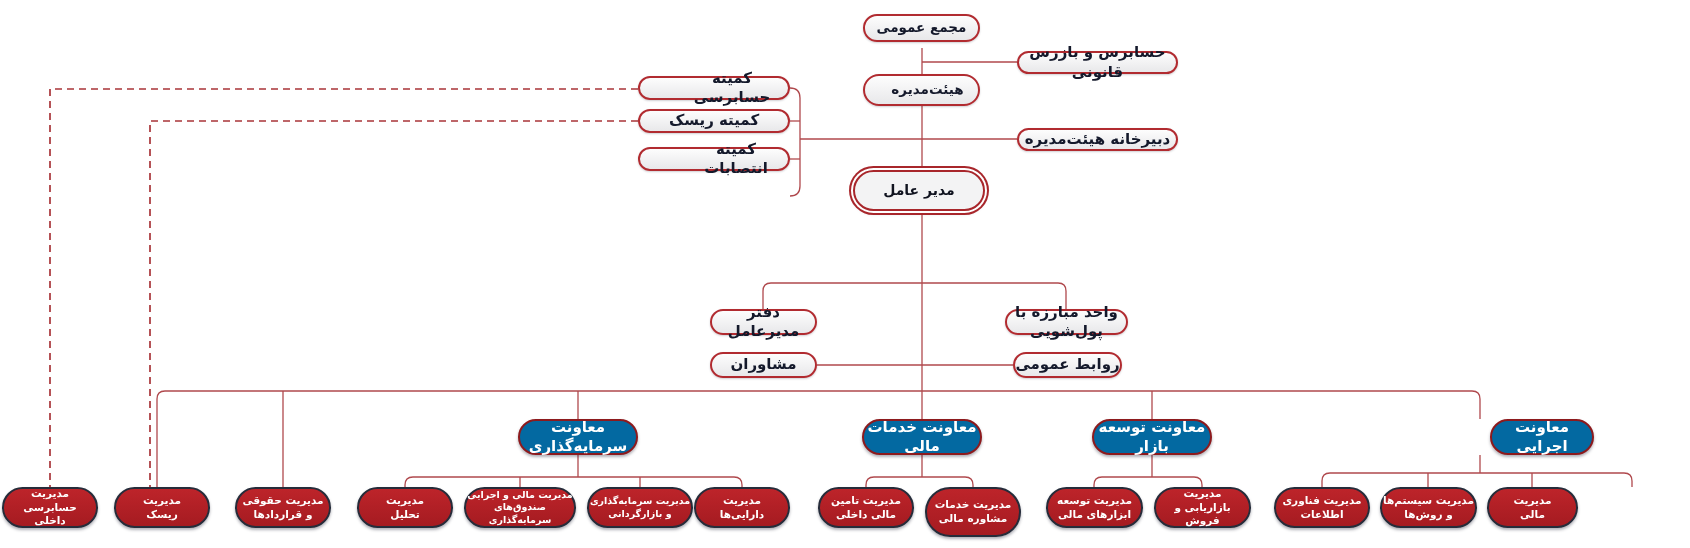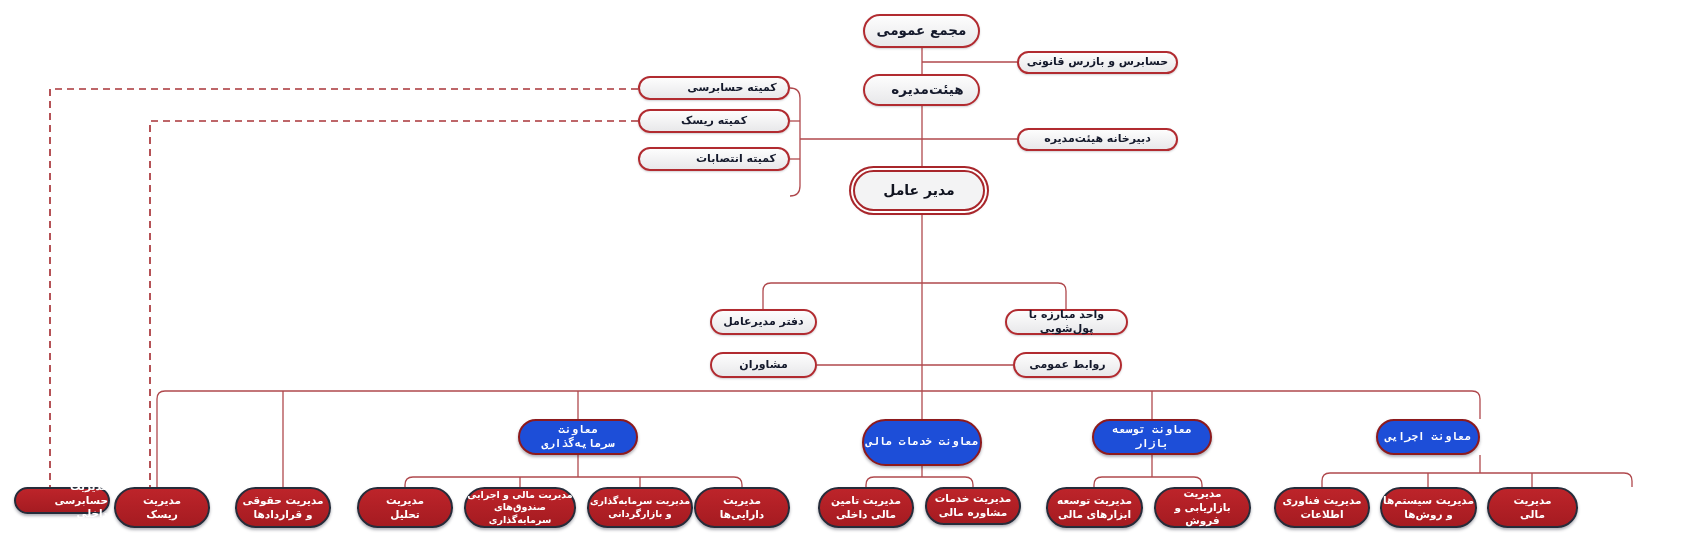--- a/index.html
+++ b/index.html
@@ -32,35 +32,34 @@
     color:#14192b;
     box-shadow:0 1px 2px rgba(40,40,60,.22);
   }
   .ceo{
     background:#f3f3f4;
     border:2px solid #a8262b;
     color:#10131f;
     box-shadow:0 0 0 2px #ffffff, 0 0 0 4px #a8262b, 0 2px 4px rgba(40,40,60,.25);
   }
   .dark{
-    background:#1d4ed8;
+    background:#0369a1;
     border:2.5px solid #8d1a1d;
     color:#ffffff;
     box-shadow:0 2px 3px rgba(30,30,50,.35);
-    font-family:Liberation Mono, monospace;
   }
   .red{
     background:linear-gradient(180deg,#bd242a 0%,#a51b21 100%);
     border:2px solid #262c3a;
     color:#ffffff;
     box-shadow:0 2px 3px rgba(30,30,50,.35);
   }
   .sz-l{font-size:13.5px;}
   .sz-ceo{font-size:14px;}
-  .sz-m{font-size:11px;}
+  .sz-m{font-size:15px;}
   .sz-s{font-size:10.5px;}
   .sz-xs{font-size:9.5px;}
 </style>
 </head>
 <body>
 
 <div id="stage">
   <svg id="wires" viewBox="0 0 1690 548" xmlns="http://www.w3.org/2000/svg">
       <path d="M922,48 V74" class="solid"></path>
       <path d="M922,62 H1017" class="solid"></path>
@@ -85,53 +84,53 @@
       <path d="M1152,455 V477" class="solid"></path>
       <path d="M1094,487 V485 Q1094,477 1102,477 H1194 Q1202,477 1202,485 V487" class="solid"></path>
       <path d="M1480,455 V473" class="solid"></path>
       <path d="M1322,487 V481 Q1322,473 1330,473 H1624 Q1632,473 1632,481 V487" class="solid"></path>
       <path d="M1428,473 V487" class="solid"></path>
       <path d="M1532,473 V487" class="solid"></path>
       <path d="M638,89 H50 V487" class="dashed"></path>
       <path d="M638,121 H150 V487" class="dashed"></path>
     </svg>
 
-<div class="node light sz-l" dir="rtl" style="left: 863px; top: 14px; width: 117px; height: 34px;">مجمع عمومی</div>
+<div class="node light sz-l" dir="rtl" style="left: 863px; top: 14px; width: 117px; height: 28px;">مجمع عمومی</div>
     <div class="node light sz-m" dir="rtl" style="left: 1017px; top: 51px; width: 161px; height: 23px;">حسابرس و بازرس قانونی</div>
     <div class="node light sz-l" dir="rtl" style="left: 863px; top: 74px; width: 117px; height: 32px; padding-left: 12px;">هیئت‌مدیره</div>
     <div class="node light sz-m" dir="rtl" style="left: 1017px; top: 128px; width: 161px; height: 23px;">دبیرخانه هیئت‌مدیره</div>
     <div class="node light sz-m" dir="rtl" style="left: 638px; top: 76px; width: 152px; height: 24px; padding-left: 36px;">کمیته حسابرسی</div>
     <div class="node light sz-m" dir="rtl" style="left: 638px; top: 109px; width: 152px; height: 24px;">کمیته ریسک</div>
     <div class="node light sz-m" dir="rtl" style="left: 638px; top: 147px; width: 152px; height: 24px; padding-left: 44px;">کمیته انتصابات</div>
     <div class="node ceo sz-ceo" dir="rtl" style="left: 853px; top: 170px; width: 132px; height: 41px;">مدیر عامل</div>
     <div class="node light sz-m" dir="rtl" style="left: 710px; top: 309px; width: 107px; height: 26px;">دفتر مدیرعامل</div>
     <div class="node light sz-m" dir="rtl" style="left: 1005px; top: 309px; width: 123px; height: 26px;">واحد مبارزه با پول‌شویی</div>
     <div class="node light sz-m" dir="rtl" style="left: 710px; top: 352px; width: 107px; height: 26px;">مشاوران</div>
     <div class="node light sz-m" dir="rtl" style="left: 1013px; top: 352px; width: 109px; height: 26px;">روابط عمومی</div>
     <div class="node dark sz-m" dir="rtl" style="left: 518px; top: 419px; width: 120px; height: 36px;">معاونت سرمایه‌گذاری</div>
-    <div class="node dark sz-m" dir="rtl" style="left: 862px; top: 419px; width: 120px; height: 47px;">معاونت خدمات مالی</div>
+    <div class="node dark sz-m" dir="rtl" style="left: 862px; top: 419px; width: 120px; height: 36px;">معاونت خدمات مالی</div>
     <div class="node dark sz-m" dir="rtl" style="left: 1092px; top: 419px; width: 120px; height: 36px;">معاونت توسعه بازار</div>
-    <div class="node dark sz-m" dir="rtl" style="left: 1376px; top: 419px; width: 104px; height: 36px;">معاونت اجرایی</div>
-    <div class="node red sz-s" dir="rtl" style="left: 14px; top: 487px; width: 96px; height: 27px; text-align: right;">مدیریت حسابرسی
+    <div class="node dark sz-m" dir="rtl" style="left: 1490px; top: 419px; width: 104px; height: 36px;">معاونت اجرایی</div>
+    <div class="node red sz-s" dir="rtl" style="left: 2px; top: 487px; width: 96px; height: 41px;">مدیریت حسابرسی
 داخلی</div>
     <div class="node red sz-s" dir="rtl" style="left: 114px; top: 487px; width: 96px; height: 41px;">مدیریت
 ریسک</div>
     <div class="node red sz-s" dir="rtl" style="left: 235px; top: 487px; width: 96px; height: 41px;">مدیریت حقوقی
 و قراردادها</div>
     <div class="node red sz-s" dir="rtl" style="left: 357px; top: 487px; width: 96px; height: 41px;">مدیریت
 تحلیل</div>
     <div class="node red sz-xs" dir="rtl" style="left: 464px; top: 487px; width: 112px; height: 41px;">مدیریت مالی و اجرایی
 صندوق‌های سرمایه‌گذاری</div>
     <div class="node red sz-xs" dir="rtl" style="left: 587px; top: 487px; width: 106px; height: 41px;">مدیریت سرمایه‌گذاری
 و بازارگردانی</div>
     <div class="node red sz-s" dir="rtl" style="left: 694px; top: 487px; width: 96px; height: 41px;">مدیریت
 دارایی‌ها</div>
     <div class="node red sz-s" dir="rtl" style="left: 818px; top: 487px; width: 96px; height: 41px;">مدیریت تامین
 مالی داخلی</div>
-    <div class="node red sz-s" dir="rtl" style="left: 925px; top: 487px; width: 96px; height: 38px;">مدیریت خدمات
+    <div class="node red sz-s" dir="rtl" style="left: 925px; top: 487px; width: 96px; height: 50px;">مدیریت خدمات
 مشاوره مالی</div>
     <div class="node red sz-s" dir="rtl" style="left: 1046px; top: 487px; width: 97px; height: 41px;">مدیریت توسعه
 ابزارهای مالی</div>
     <div class="node red sz-s" dir="rtl" style="left: 1154px; top: 487px; width: 97px; height: 41px;">مدیریت
 بازاریابی و فروش</div>
     <div class="node red sz-s" dir="rtl" style="left: 1274px; top: 487px; width: 96px; height: 41px;">مدیریت فناوری
 اطلاعات</div>
     <div class="node red sz-s" dir="rtl" style="left: 1380px; top: 487px; width: 97px; height: 41px;">مدیریت سیستم‌ها
 و روش‌ها</div>
     <div class="node red sz-s" dir="rtl" style="left: 1487px; top: 487px; width: 91px; height: 41px;">مدیریت

